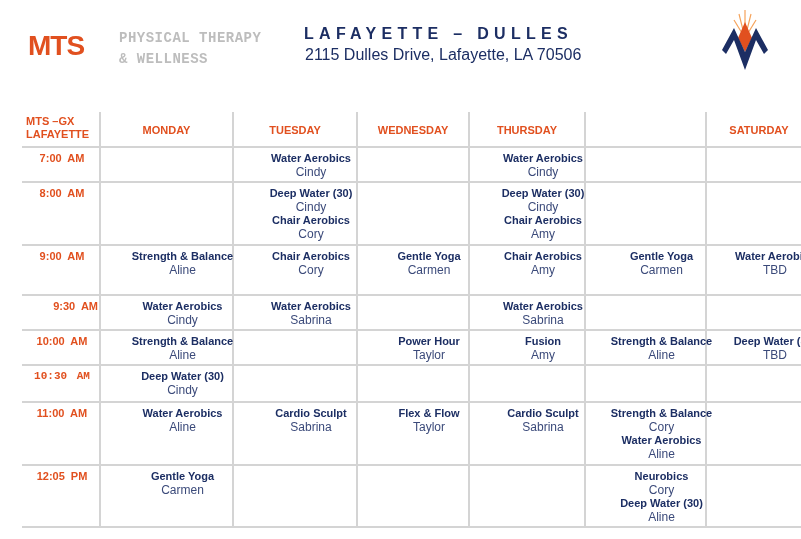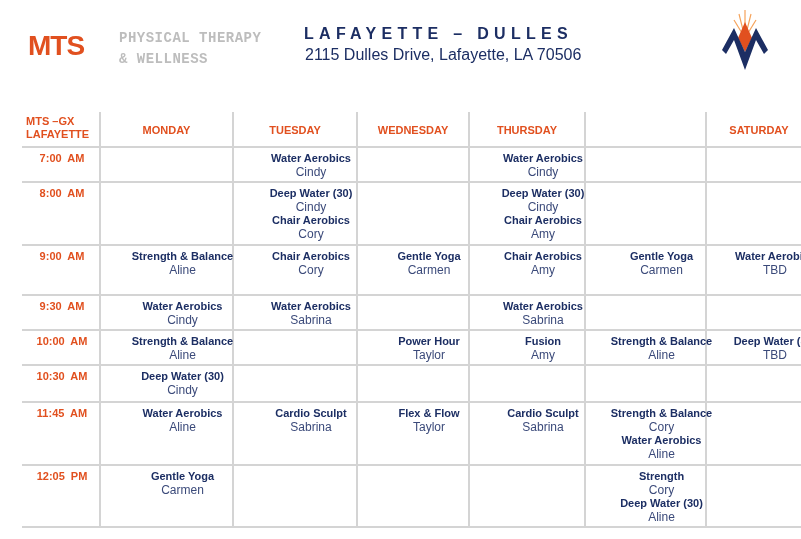--- a/index.html
+++ b/index.html
@@ -128,21 +128,21 @@
         <span class="inst">Amy</span>
       </div>
       <div class="cell" style="left: 570px; width: 119px; top: 250px;">
         <span class="cls">Gentle Yoga</span>
         <span class="inst">Carmen</span>
       </div>
       <div class="cell" style="left: 691px; width: 104px; top: 250px;">
         <span class="cls">Water Aerobics</span>
         <span class="inst">TBD</span>
       </div>
-      <div class="time" style="top: 300px;">9:30  AM</div>
+      <div class="time" style="top: 300px; text-align: right;">9:30  AM</div>
       <div class="cell" style="left: 85px; width: 131px; top: 300px;">
         <span class="cls">Water Aerobics</span>
         <span class="inst">Cindy</span>
       </div>
       <div class="cell" style="left: 218px; width: 122px; top: 300px;">
         <span class="cls">Water Aerobics</span>
         <span class="inst">Sabrina</span>
       </div>
       <div class="cell" style="left: 342px; width: 110px; top: 300px;"></div>
       <div class="cell" style="left: 454px; width: 114px; top: 300px;">
@@ -166,31 +166,31 @@
         <span class="inst">Amy</span>
       </div>
       <div class="cell" style="left: 570px; width: 119px; top: 335px;">
         <span class="cls">Strength &amp; Balance</span>
         <span class="inst">Aline</span>
       </div>
       <div class="cell" style="left: 691px; width: 104px; top: 335px;">
         <span class="cls">Deep Water (30)</span>
         <span class="inst">TBD</span>
       </div>
-      <div class="time" style="top: 370px;">10:30  AM</div>
+      <div class="time" style="top: 370px; font-family: Liberation Mono, monospace;">10:30  AM</div>
       <div class="cell" style="left: 85px; width: 131px; top: 370px;">
         <span class="cls">Deep Water (30)</span>
         <span class="inst">Cindy</span>
       </div>
       <div class="cell" style="left: 218px; width: 122px; top: 370px;"></div>
       <div class="cell" style="left: 342px; width: 110px; top: 370px;"></div>
       <div class="cell" style="left: 454px; width: 114px; top: 370px;"></div>
       <div class="cell" style="left: 570px; width: 119px; top: 370px;"></div>
       <div class="cell" style="left: 691px; width: 104px; top: 370px;"></div>
-      <div class="time" style="top: 407px;">11:45  AM</div>
+      <div class="time" style="top: 407px;">11:00  AM</div>
       <div class="cell" style="left: 85px; width: 131px; top: 407px;">
         <span class="cls">Water Aerobics</span>
         <span class="inst">Aline</span>
       </div>
       <div class="cell" style="left: 218px; width: 122px; top: 407px;">
         <span class="cls">Cardio Sculpt</span>
         <span class="inst">Sabrina</span>
       </div>
       <div class="cell" style="left: 342px; width: 110px; top: 407px;">
         <span class="cls">Flex &amp; Flow</span>
@@ -209,20 +209,20 @@
       <div class="cell" style="left: 691px; width: 104px; top: 407px;"></div>
       <div class="time" style="top: 470px;">12:05  PM</div>
       <div class="cell" style="left: 85px; width: 131px; top: 470px;">
         <span class="cls">Gentle Yoga</span>
         <span class="inst">Carmen</span>
       </div>
       <div class="cell" style="left: 218px; width: 122px; top: 470px;"></div>
       <div class="cell" style="left: 342px; width: 110px; top: 470px;"></div>
       <div class="cell" style="left: 454px; width: 114px; top: 470px;"></div>
       <div class="cell" style="left: 570px; width: 119px; top: 470px;">
-        <span class="cls">Strength</span>
+        <span class="cls">Neurobics</span>
         <span class="inst">Cory</span>
         <span class="cls">Deep Water (30)</span>
         <span class="inst">Aline</span>
       </div>
       <div class="cell" style="left: 691px; width: 104px; top: 470px;"></div>
     </div>
 </div>
 
 </body></html>

